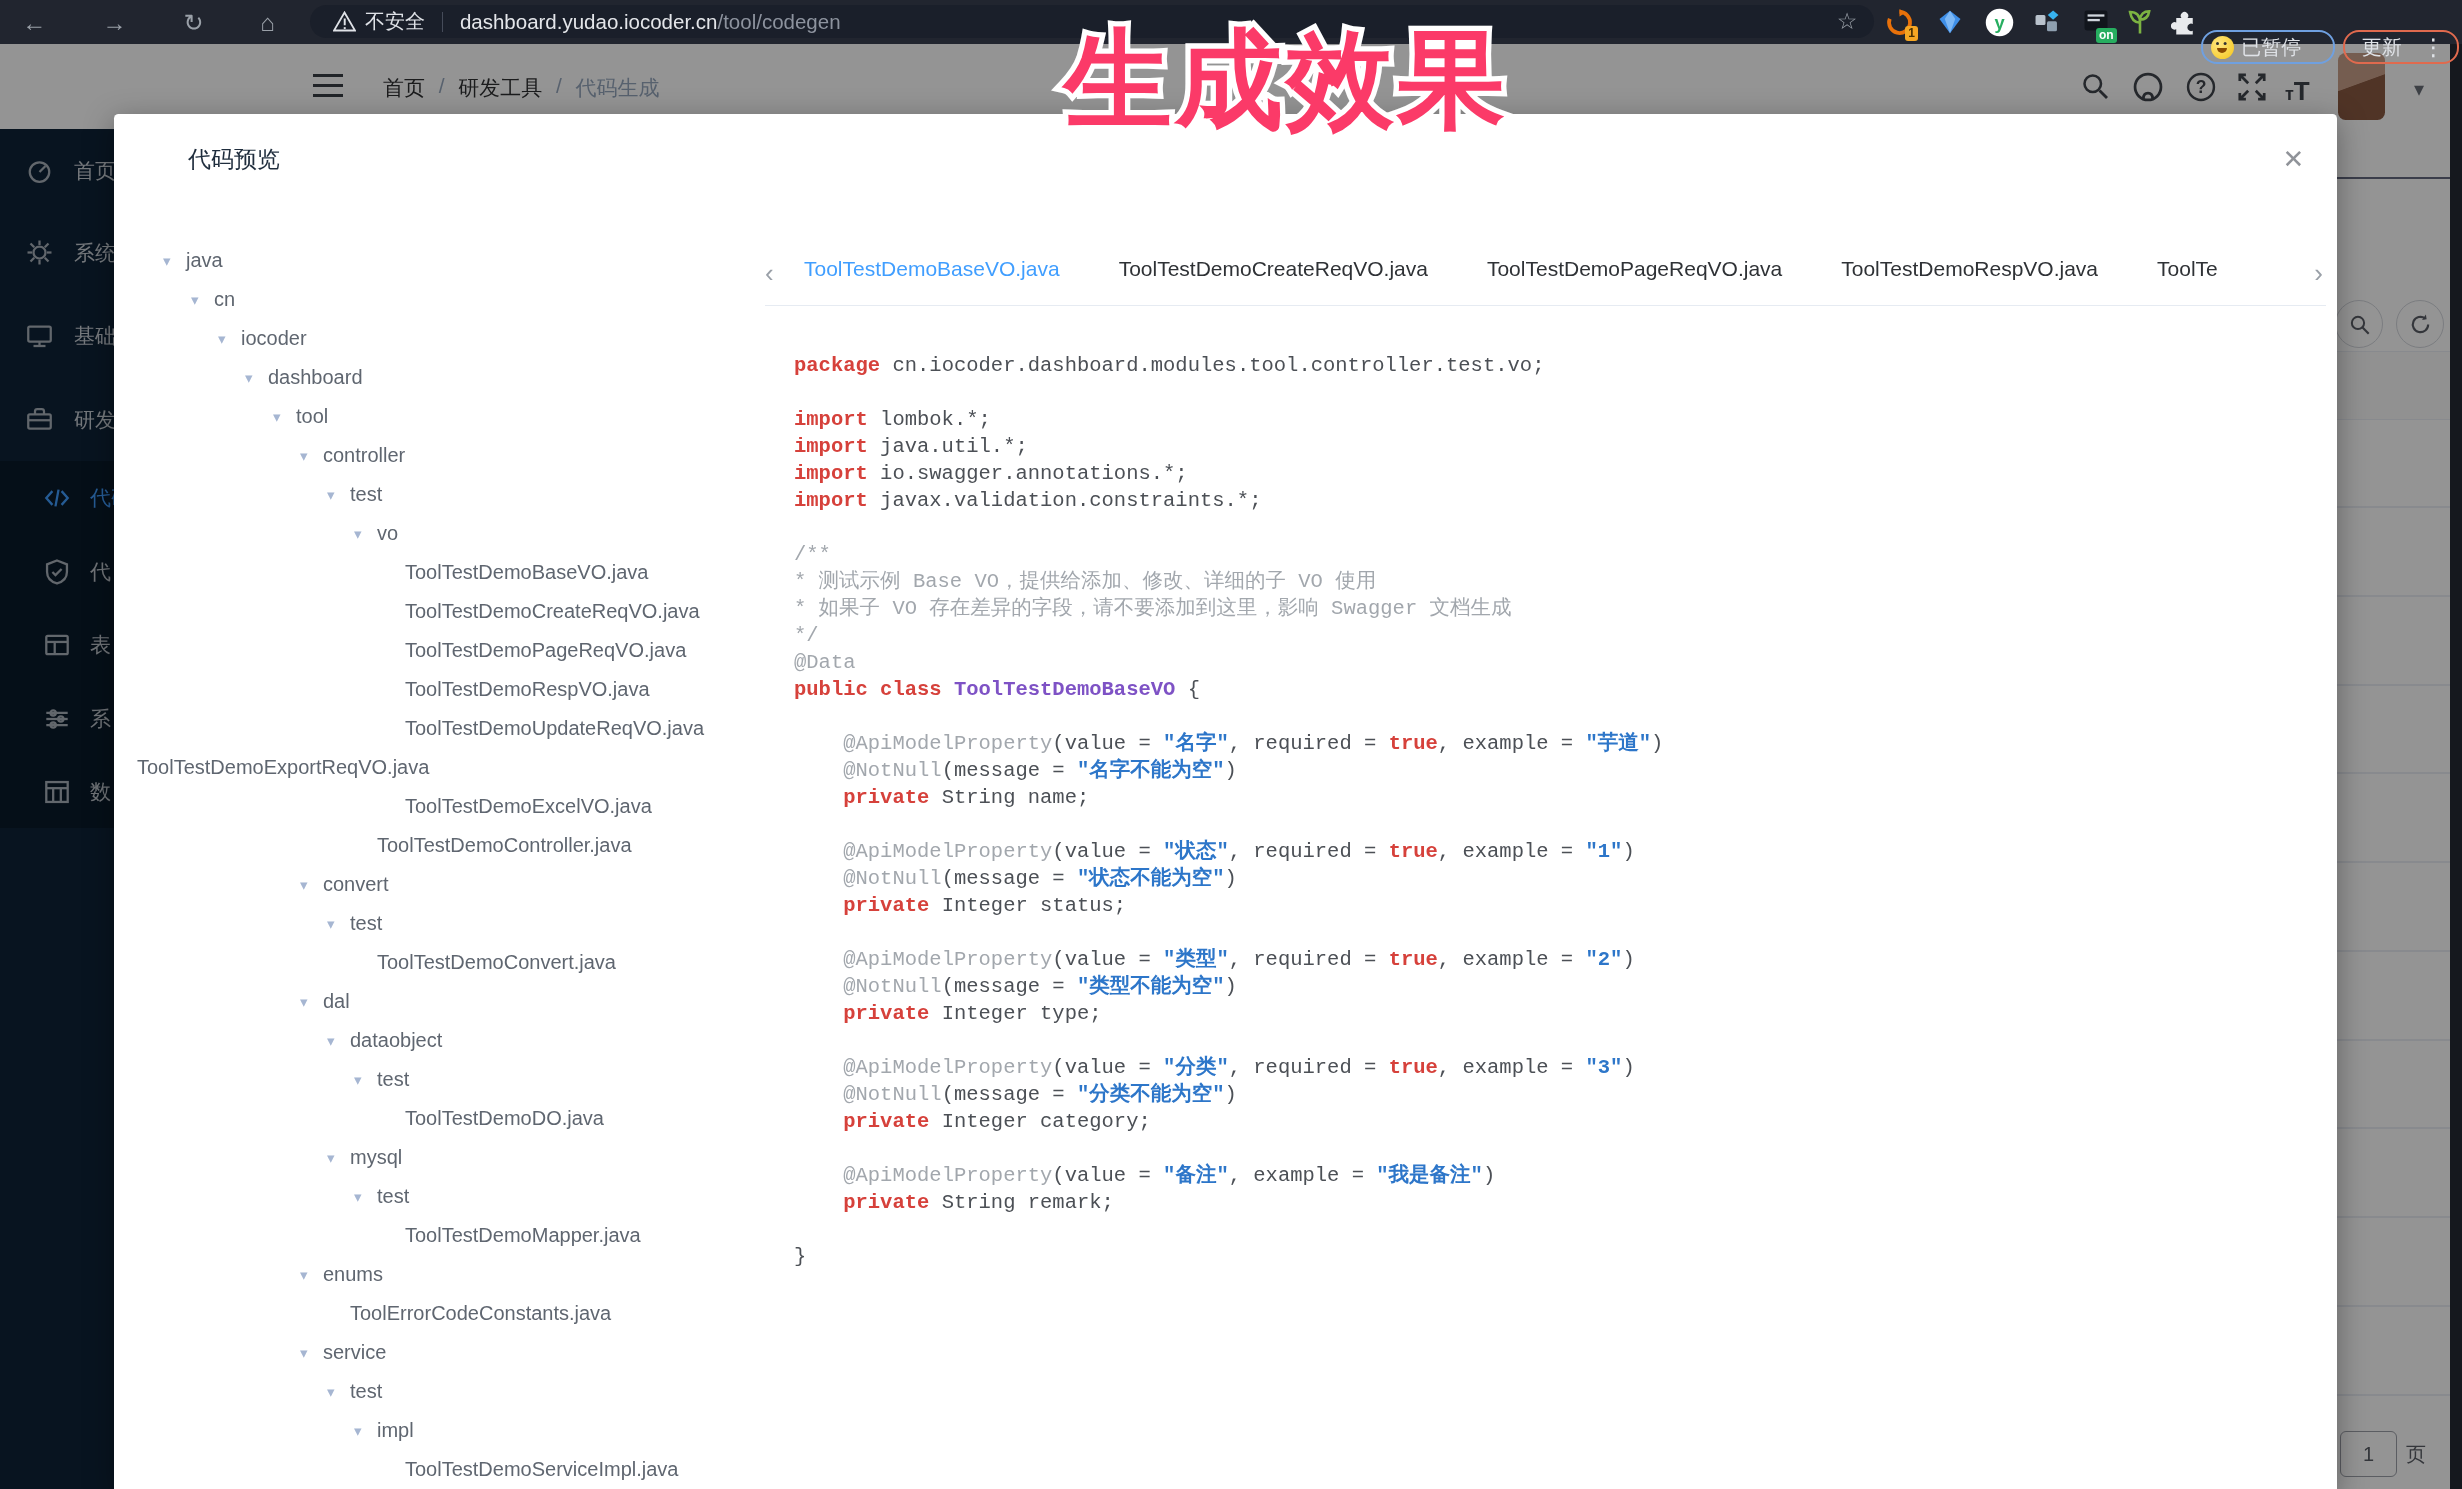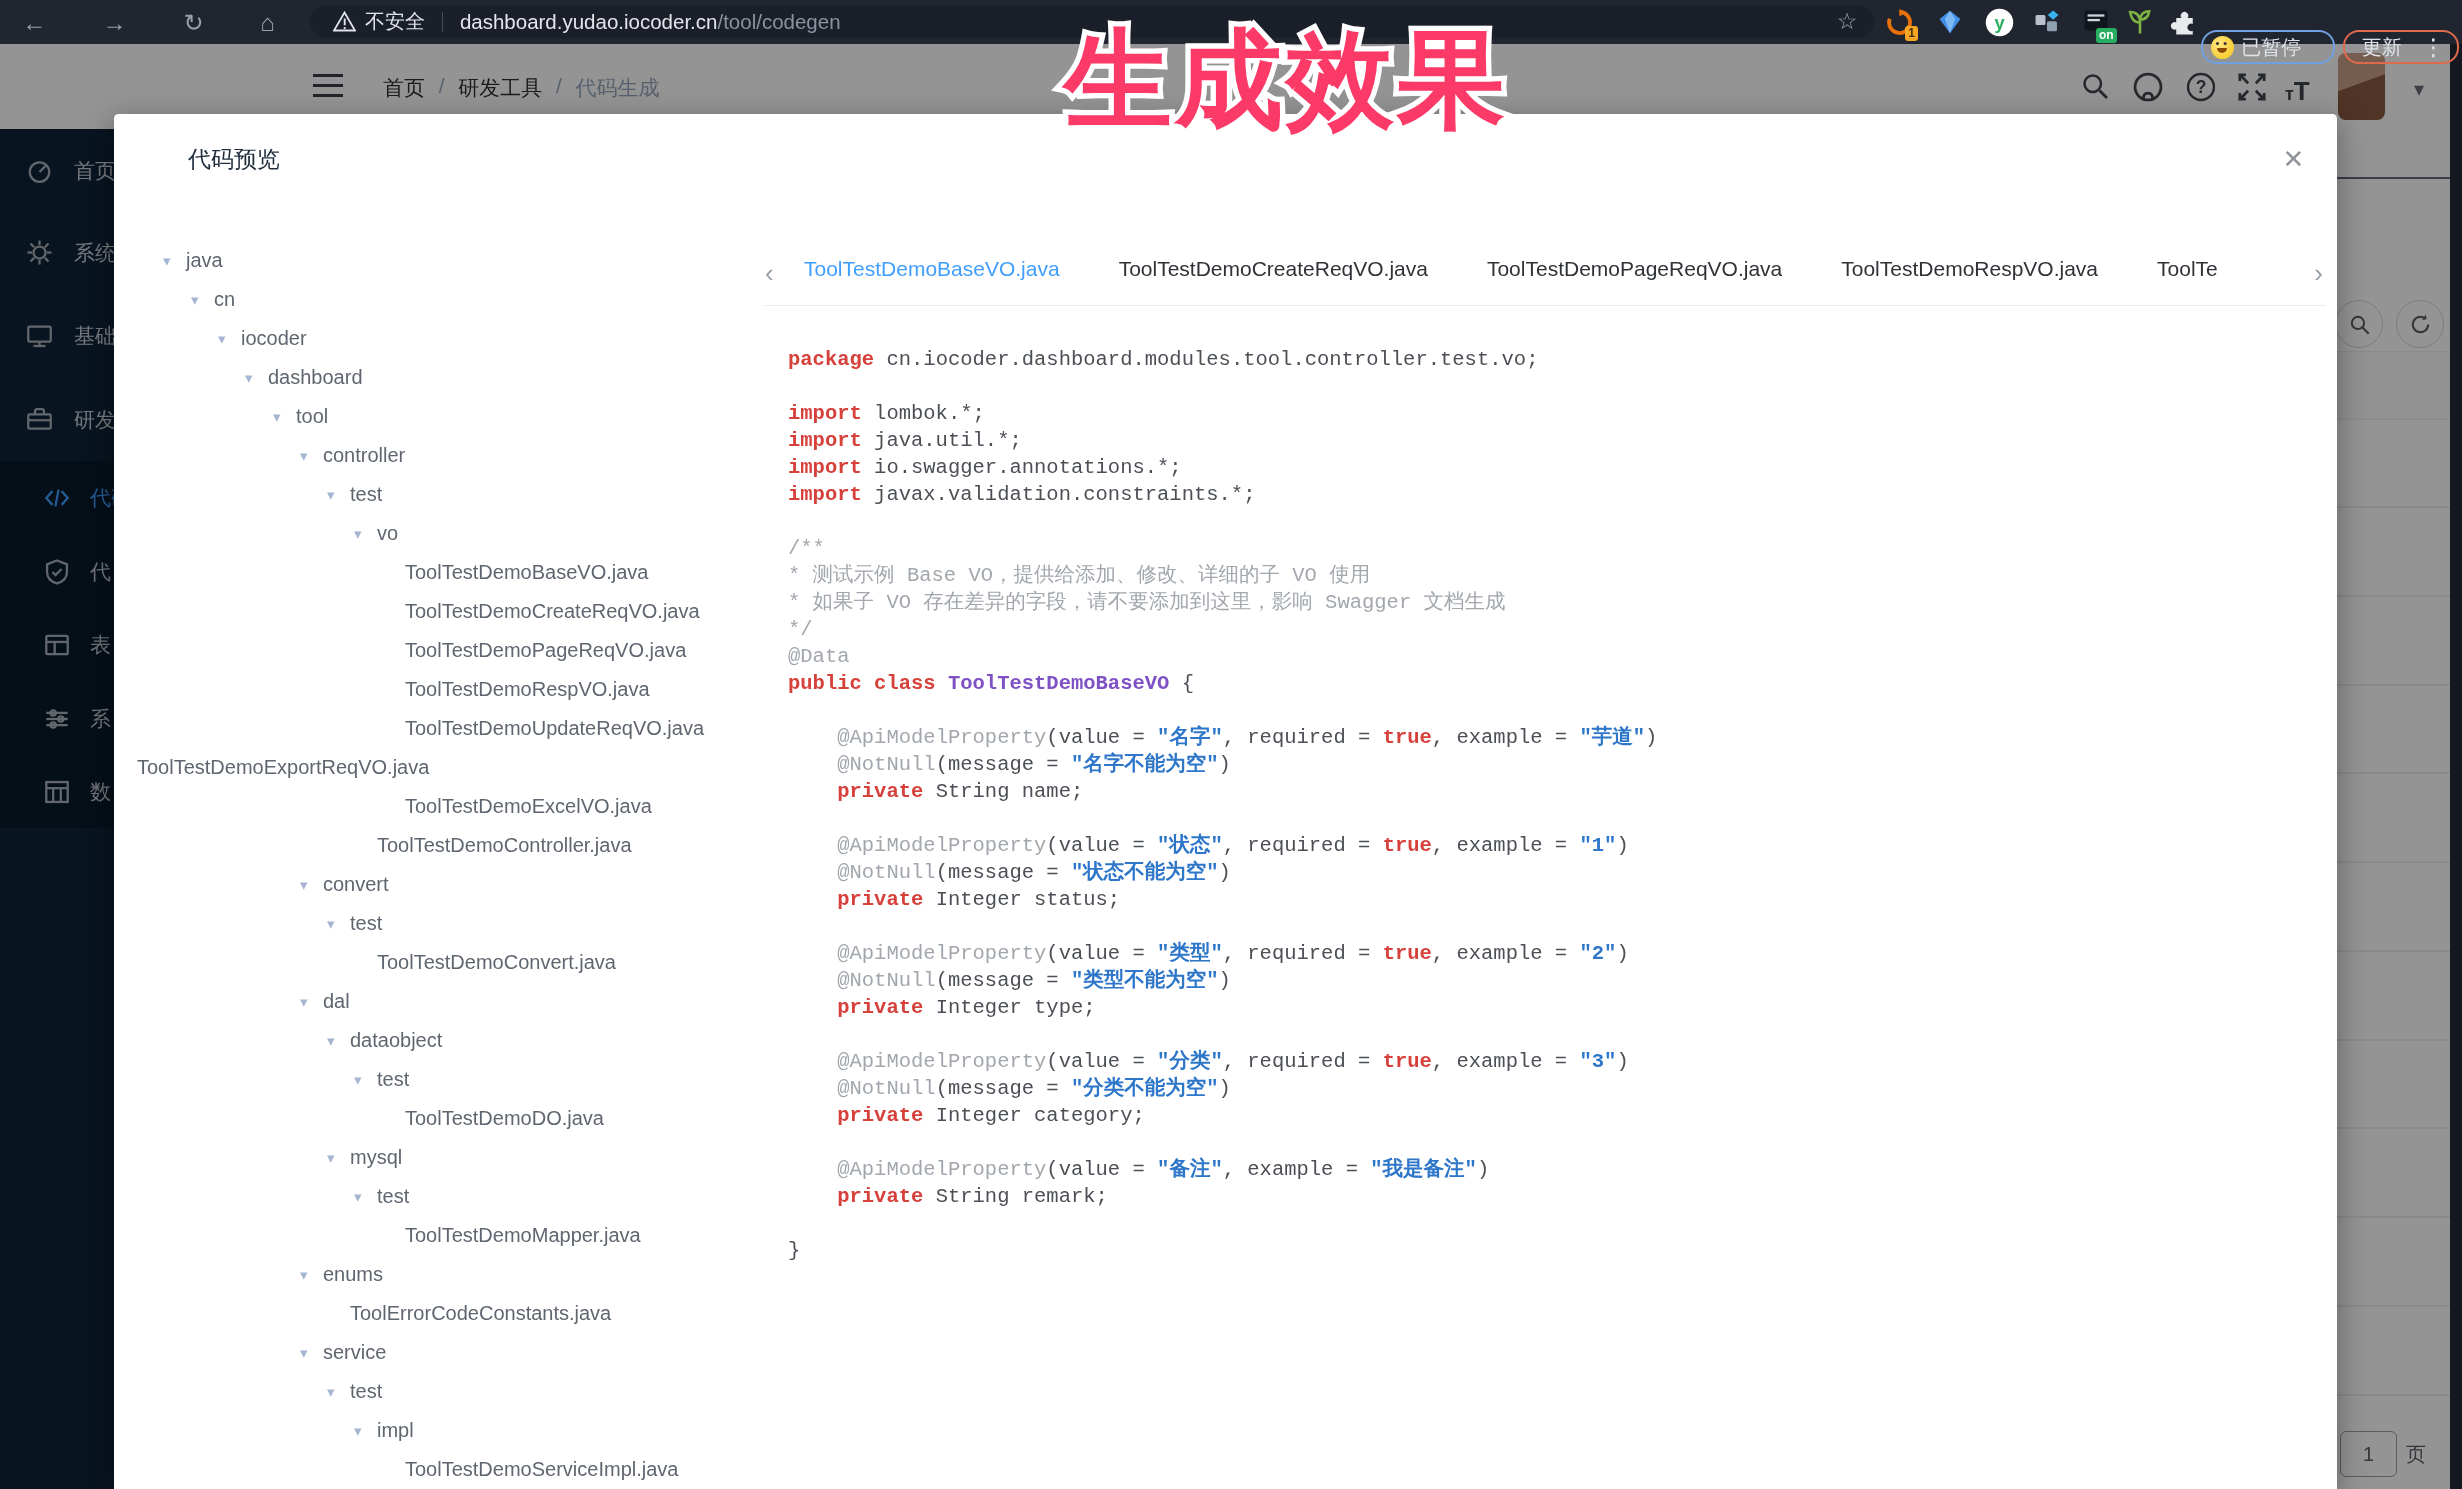--- a/index.html
+++ b/index.html
@@ -87,21 +87,21 @@
   #tabbar .underline{position:absolute;left:0;bottom:0;width:100%;height:1.5px;background:#e6ebf2;}
   .tab-chev{position:absolute;top:13.7px;font-size:26px;color:#9aa0a8;}
   #chev-l{left:0;} #chev-r{right:3px;}
   #tab-list{position:absolute;left:39px;top:0;width:1479px;height:62px;display:flex;gap:59px;overflow:hidden;}
   .tab{font-size:21px;color:#2f3236;line-height:49px;white-space:nowrap;position:relative;flex:0 0 auto;}
   .tab.active{color:#409eff;}
   .tab.active:after{content:"";position:absolute;left:-10.6px;right:-10.6px;bottom:-12px;height:3.8px;background:#409eff;border-radius:1.5px;}
   .tab.clipped{max-width:85px;overflow:hidden;}
 
   
-  #code-block{left:674px;top:232px;width:1532px;margin:0;font-family:"Liberation Mono",monospace;
+  #code-block{left:674px;top:232px;width:1532px;margin:6px;font-family:"Liberation Mono",monospace;
               font-size:20.5px;line-height:27px;white-space:pre;}
   .tk-p{color:#4c5056;} .tk-k{color:#d6413b;font-weight:bold;} .tk-s{color:#2d76c9;font-weight:bold;}
   .tk-t{color:#7e52c5;font-weight:bold;} .tk-a{color:#a2a7ad;} .tk-c{color:#a2a7ad;}
 
   
   #anno{left:1064px;top:21px;z-index:50;font-weight:bold;font-size:108px;line-height:1.1;letter-spacing:3px;}
   #anno span{font-family:"Liberation Sans",sans-serif;}
   .anno-stroke{position:absolute;left:0;top:0;-webkit-text-stroke:10.6px #ffffff;color:#fb3a68;}
   .anno-fill{position:relative;color:#fb3a68;}
 

